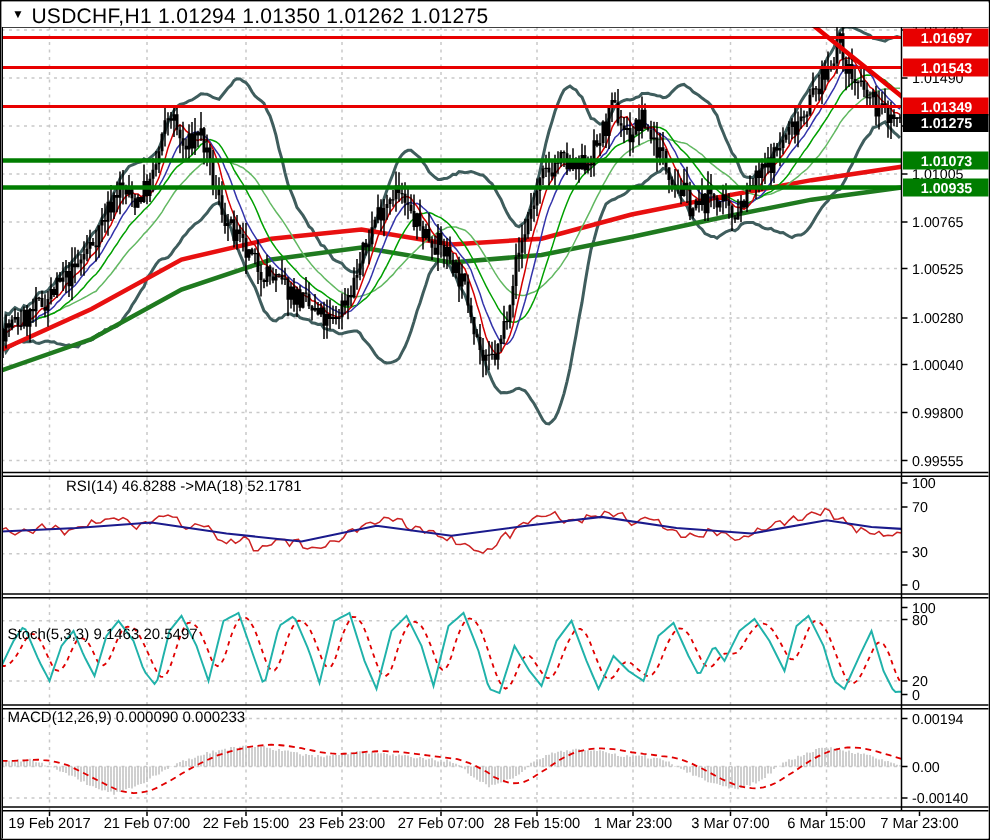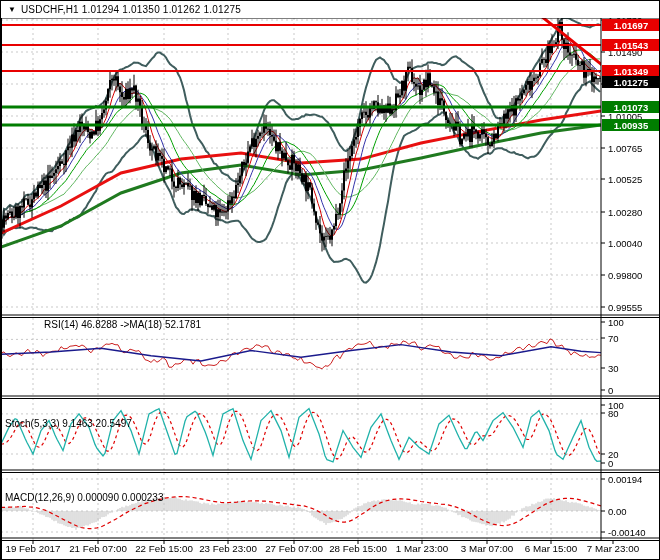--- a/index.html
+++ b/index.html
@@ -1,25 +1,25 @@
 <!DOCTYPE html>
 <html><head>
 <meta charset="utf-8">
 <style>
   html,body{margin:0;padding:0;background:#888;}
   #win{position:relative;width:660px;height:560px;background:#fff;border:1px solid #000;
        box-sizing:border-box;overflow:hidden;font-family:"Liberation Sans",sans-serif;}
   #titlebar{position:absolute;left:0;top:0;width:660px;height:17px;display:flex;align-items:center;
        background:#fff;z-index:5;}
   #titlebar .tri{font-size:8px;color:#000;margin:0 5px 0 7px;line-height:1;}
-  #titlebar .ttl{font-size:10px;color:#000;letter-spacing:0.2px;}
+  #titlebar .ttl{font-size:14px;color:#000;letter-spacing:0.2px;}
   .panel-label{position:absolute;left:4px;z-index:4;font-size:10px;color:#000;white-space:nowrap;}
   #rsi-label{top:318px;padding-left:39px;}
   #stoch-label{top:417px;}
-  #macd-label{top:491px;text-align:center;}
+  #macd-label{top:472px;text-align:center;}
   svg{position:absolute;left:0;top:0;}
   svg text{font-family:"Liberation Sans",sans-serif;}
 </style>
 </head>
 <body>
 
 <div id="win">
   <svg id="chart" width="660" height="560">
       <rect x="0" y="0" width="660" height="560" fill="#fff"></rect>
       <defs>

